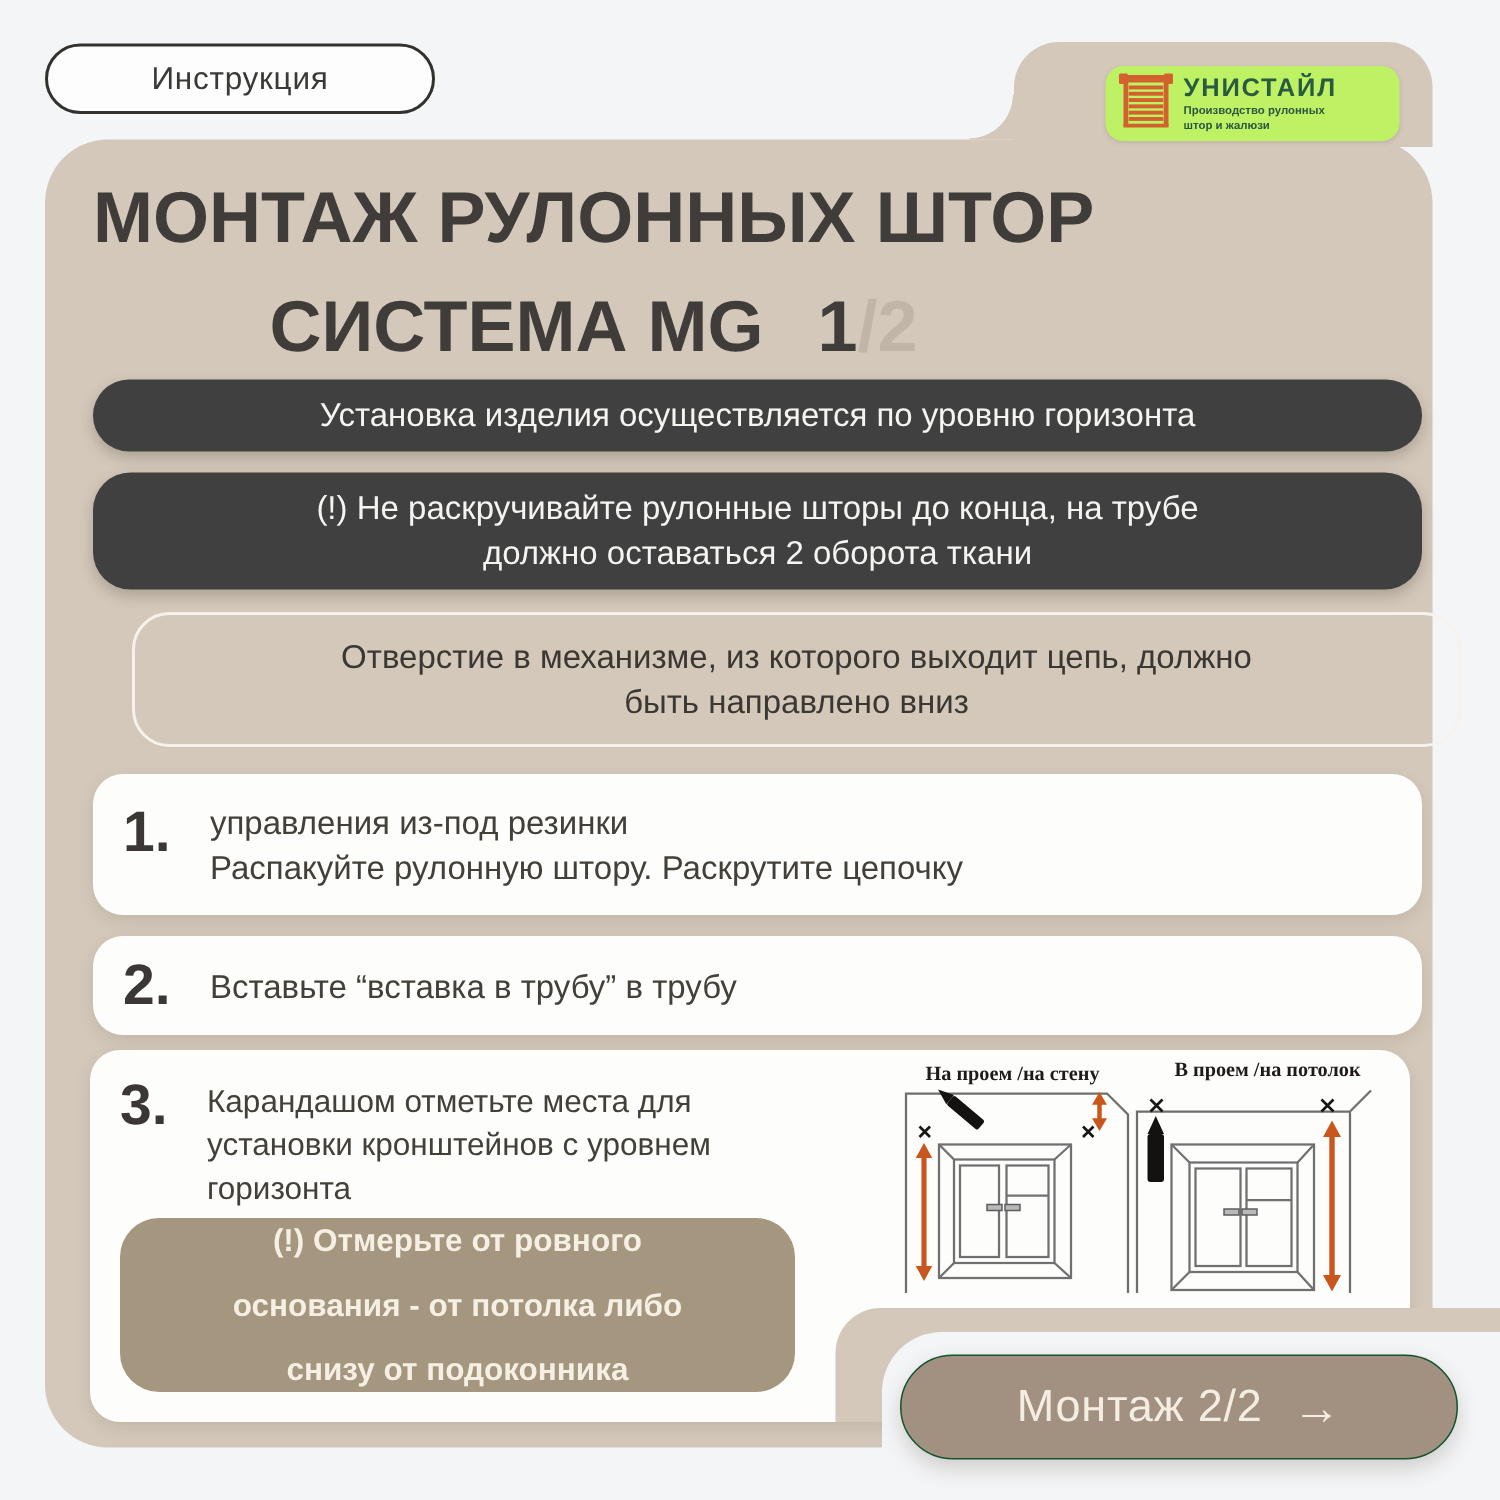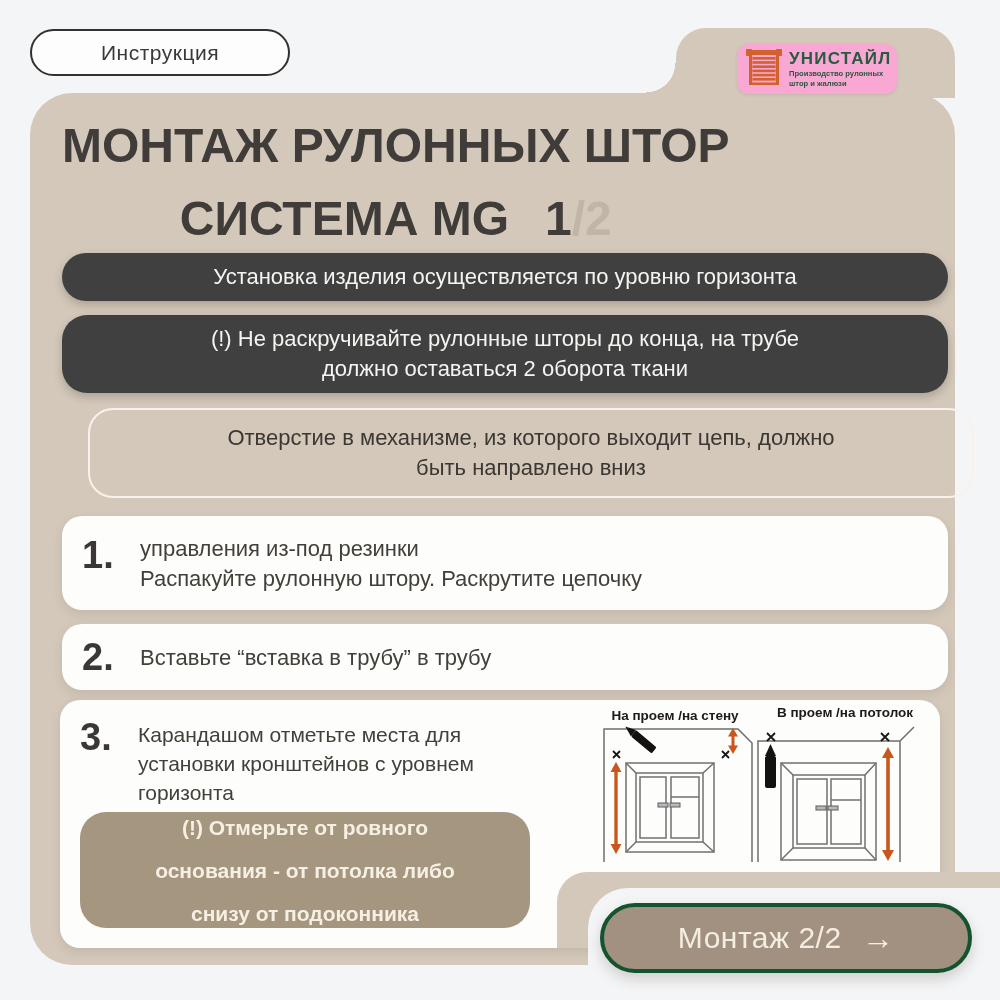--- a/index.html
+++ b/index.html
@@ -8,21 +8,21 @@
 
   
   .tag-pill{position:absolute;left:30px;top:29px;width:260px;height:47px;box-sizing:border-box;
     border:2.5px solid #33312e;border-radius:26px;background:#fdfdfe;display:flex;align-items:center;justify-content:center;
     font-size:21px;color:#3b3936;letter-spacing:.5px;}
 
   
   .logo-tab{position:absolute;left:676px;top:28px;width:279px;height:70px;background:#d3c8ba;border-radius:30px 30px 0 0;}
   .tab-fillet{position:absolute;left:646px;top:63px;width:30px;height:30px;
     background:radial-gradient(circle 30px at 0 0,#f4f5f7 0 29px,#d3c8ba 29.5px);}
-  .logo-box{position:absolute;left:737px;top:44px;width:160px;height:50px;background:#f9a8d4;border-radius:12px;
+  .logo-box{position:absolute;left:737px;top:44px;width:196px;height:50px;background:#bef264;border-radius:12px;
     display:flex;align-items:center;gap:7px;padding-left:9px;box-sizing:border-box;box-shadow:0 1px 3px rgba(90,80,60,.15);}
   .logo-text{display:flex;flex-direction:column;line-height:1;}
   .logo-brand{font-size:17px;font-weight:bold;color:#2a5b41;letter-spacing:1.2px;}
   .logo-tagline{font-size:7.6px;color:#2d5640;font-weight:bold;margin-top:2px;line-height:1.25;}
 
   .main-card{position:absolute;left:30px;top:93px;width:925px;height:872px;background:#d3c8ba;border-radius:42px;}
 
   
   .title{position:absolute;left:62px;top:122px;color:#403c39;font-weight:bold;font-size:48px;line-height:1;text-align:center;}
   .title .t-line{margin-bottom:25px;white-space:nowrap;}
@@ -53,30 +53,30 @@
 
   
   .beige-patch{position:absolute;left:497px;top:172px;right:0;bottom:0;background:#d3c8ba;border-top-left-radius:30px;}
   .warning-box{position:absolute;left:20px;top:112px;width:450px;height:116px;background:#a5967f;border-radius:26px;
     display:flex;flex-direction:column;align-items:center;justify-content:center;text-align:center;
     color:#f6efe4;font-weight:bold;font-size:21px;gap:16px;}
   .warning-box div{line-height:27px;}
 
   
   .diagram{position:absolute;left:528px;top:0;width:352px;height:176px;}
-  .diag-label{position:absolute;font-family:Liberation Sans, sans-serif;font-weight:bold;font-size:13.5px;color:#1e1a17;
+  .diag-label{position:absolute;font-family:Liberation Serif, serif;font-weight:bold;font-size:13.5px;color:#1e1a17;
     text-align:center;width:150px;}
   .dl-left{left:12px;top:8px;} .dl-right{left:182px;top:5px;}
   .diagram svg{position:absolute;left:0;top:0;}
 
   
   .band-ext{position:absolute;left:940px;top:872px;width:60px;height:20px;background:#d3c8ba;}
   .notch{position:absolute;left:588px;top:888px;width:412px;height:112px;background:#f4f5f7;border-top-left-radius:40px;}
   .next-btn{position:absolute;left:600px;top:903px;width:372px;height:70px;box-sizing:border-box;background:#a29180;
-    border:4px solid #14532d;border-radius:36px;display:flex;align-items:center;justify-content:center;gap:20px;
+    border:1px solid #14532d;border-radius:36px;display:flex;align-items:center;justify-content:center;gap:20px;
     color:#f4ede2;font-size:30px;letter-spacing:.5px;box-shadow:0 6px 14px rgba(80,70,55,.22);cursor:pointer;}
   .next-btn .arr{font-size:32px;line-height:1;}
 </style>
 </head>
 <body>
 
 <div class="stage">
 
   <div class="tag-pill">
     <span>Инструкция</span>

